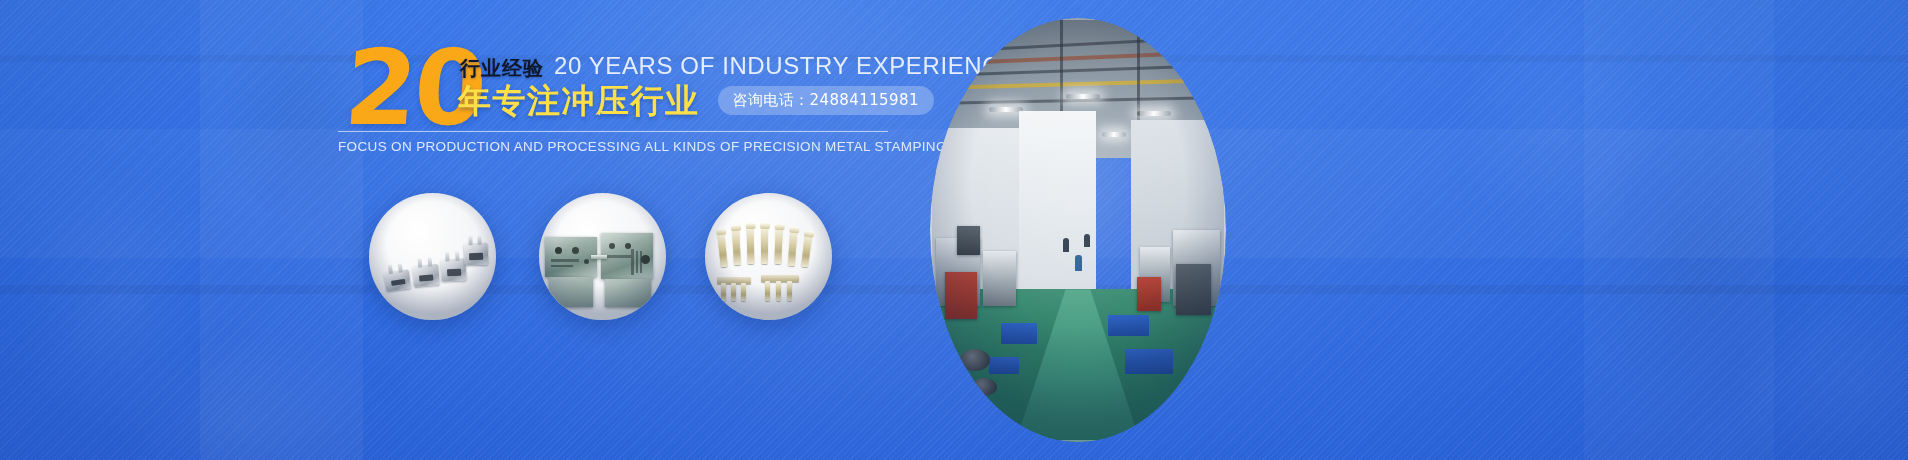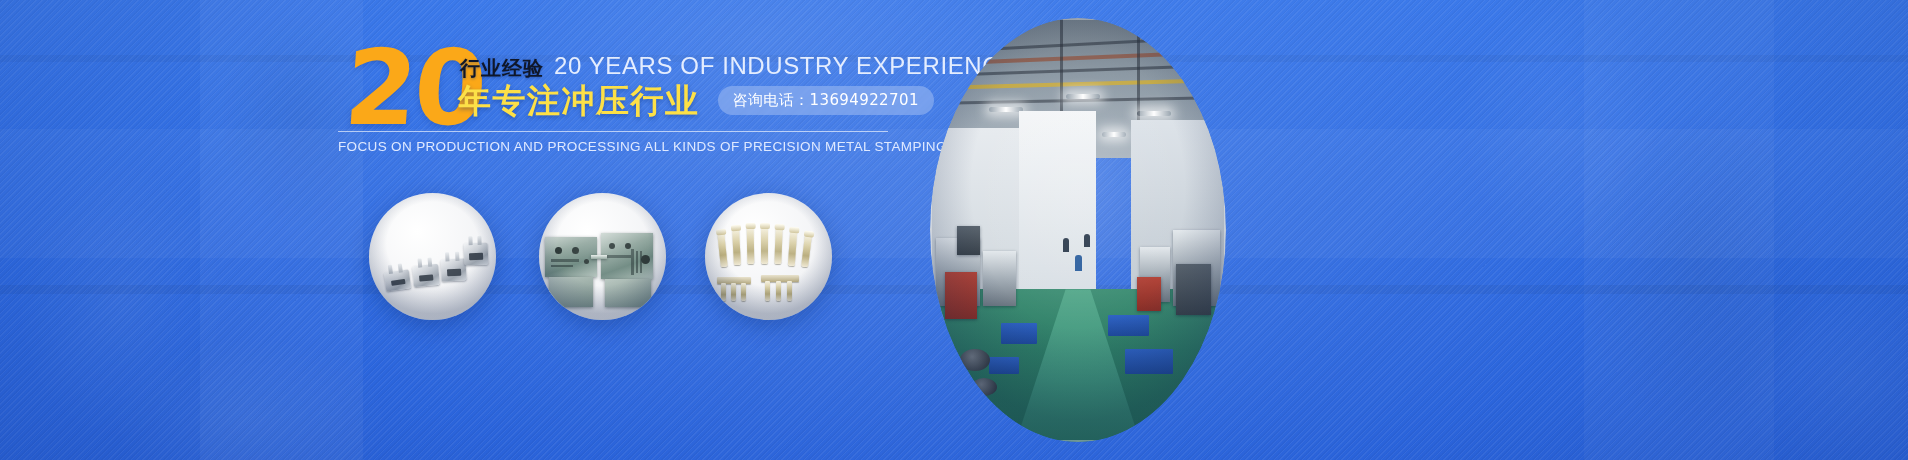--- a/index.html
+++ b/index.html
@@ -358,21 +358,21 @@
 
     <div class="big-number">20</div>
 
     <div class="headline-1">
       <span class="cn">行业经验</span>
       <span class="en">20 YEARS OF INDUSTRY EXPERIENCE</span>
     </div>
 
     <div class="headline-2">
       <span class="cn-big">年专注冲压行业</span>
-      <span class="phone-pill">咨询电话：13694922701</span>
+      <span class="phone-pill">咨询电话：24884115981</span>
     </div>
 
     <div class="rule"></div>
 
     <div class="subline">
       <div class="ln">FOCUS ON PRODUCTION AND PROCESSING ALL KINDS OF PRECISION METAL STAMPING MOLDS</div>
     </div>
 
     <div class="circle pc1">
       <div class="circ-bg-light"></div>

